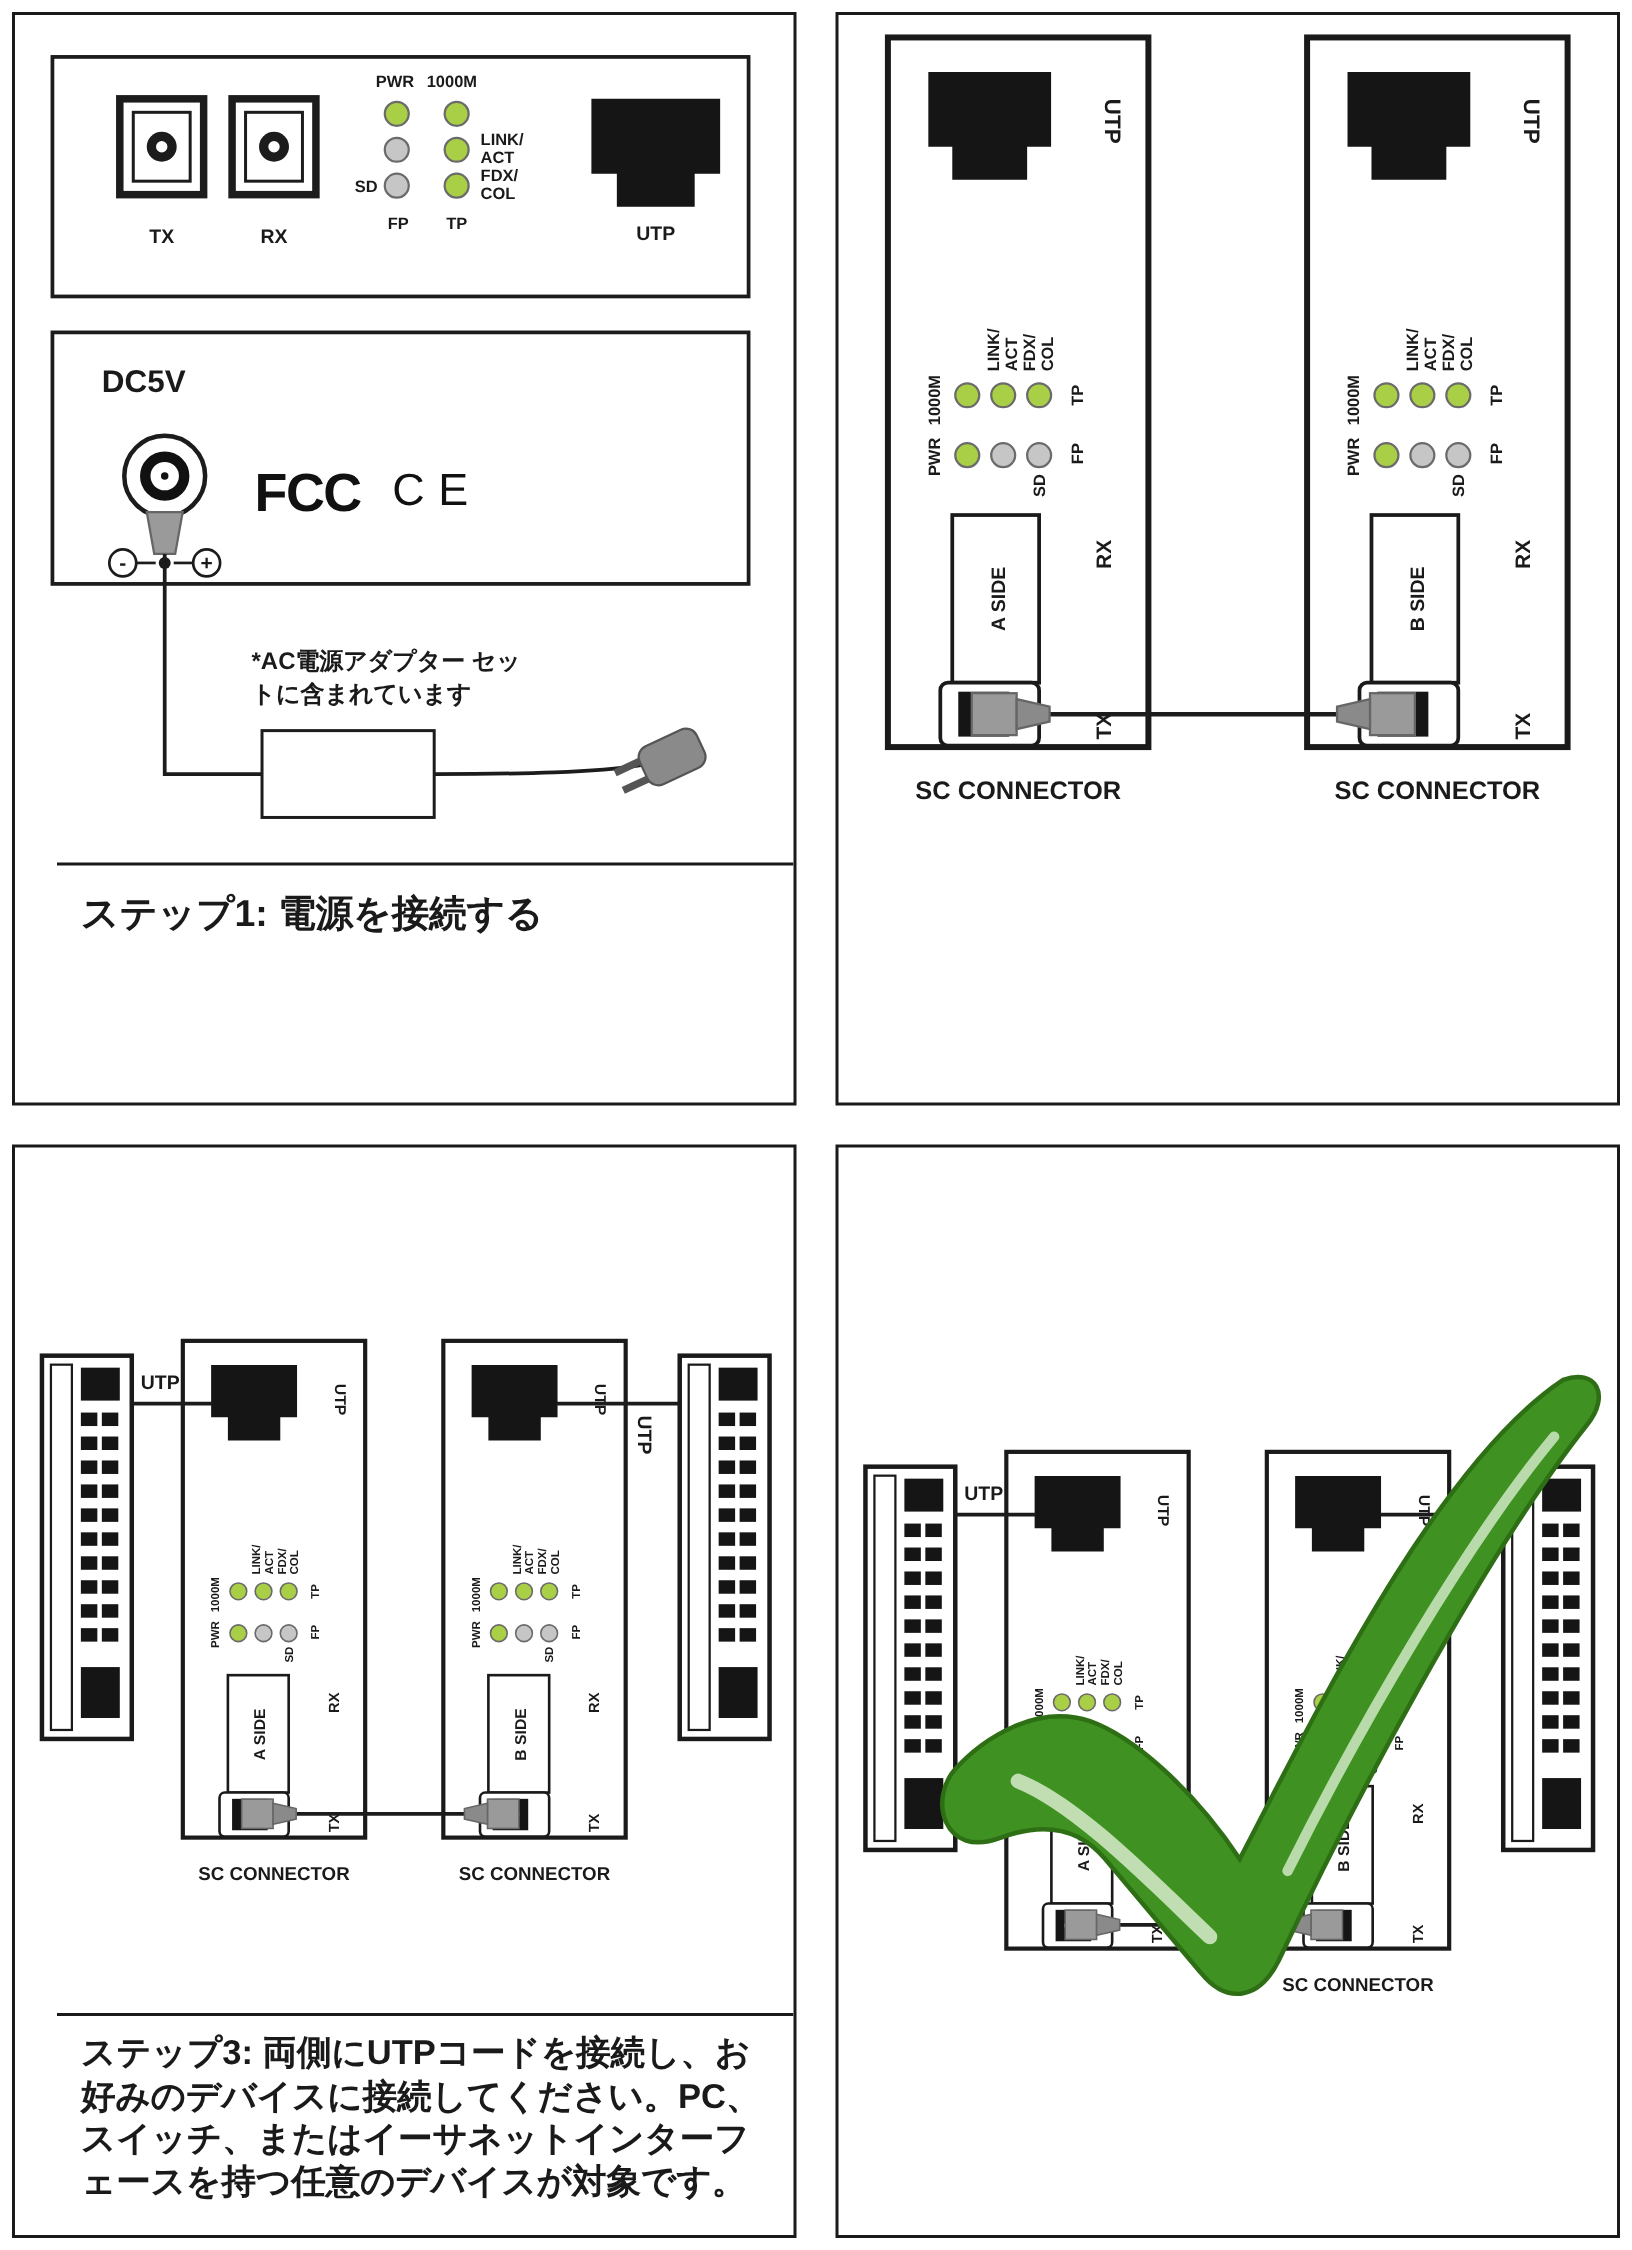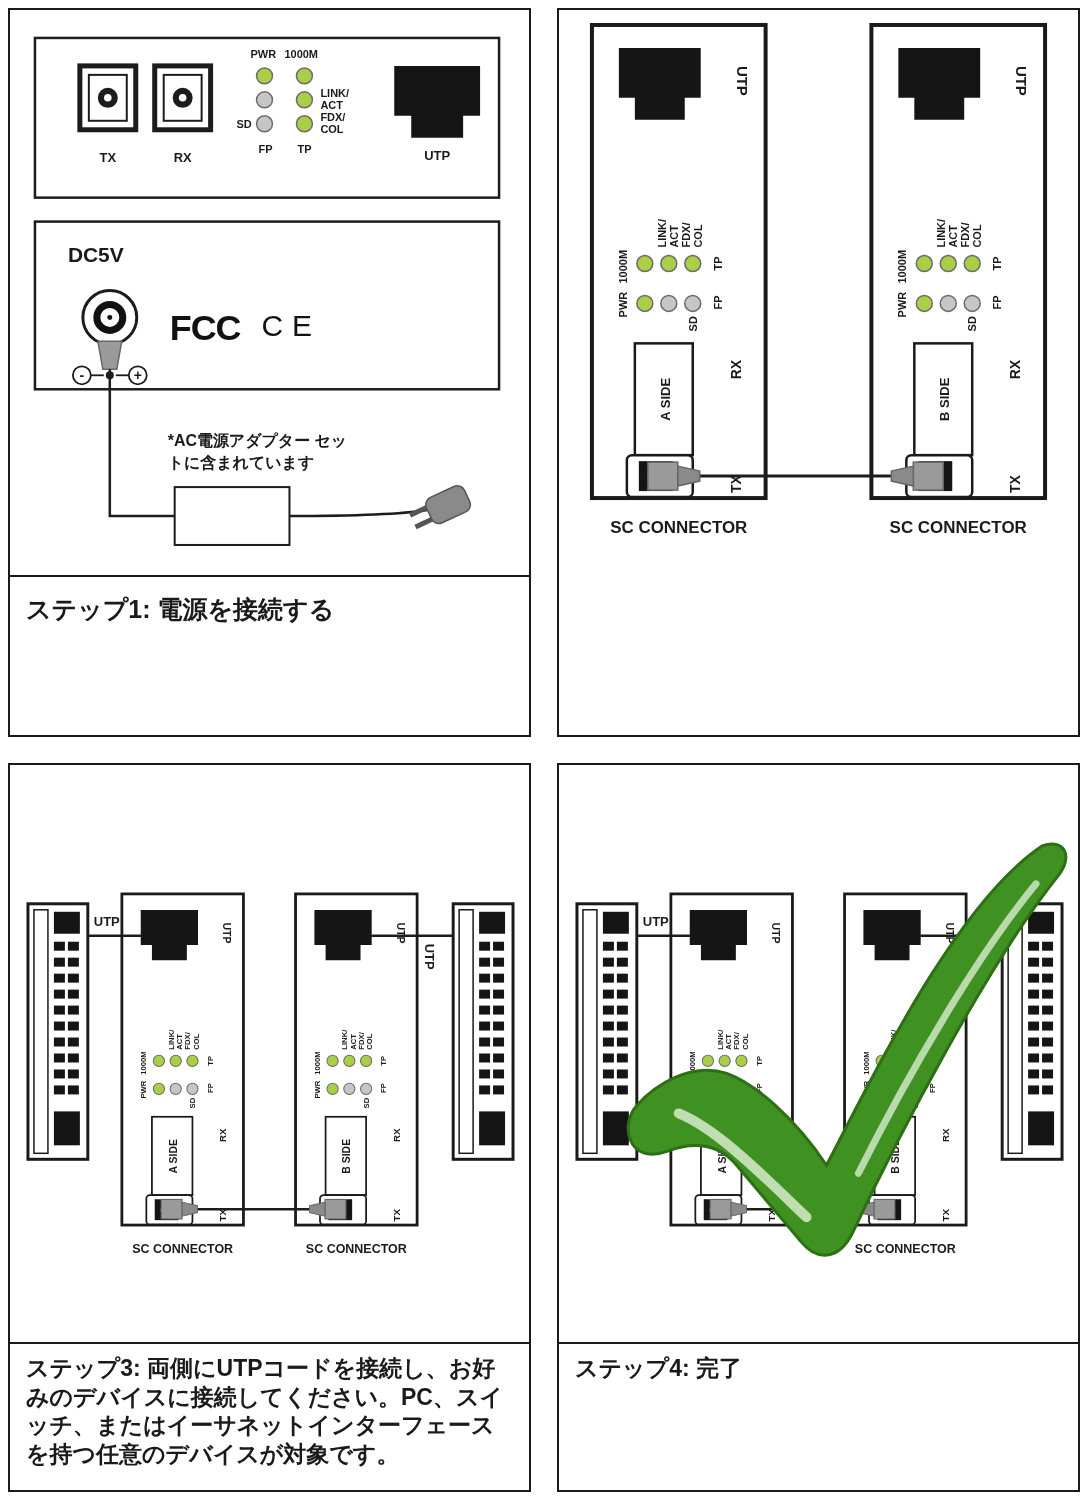--- a/index.html
+++ b/index.html
@@ -2,21 +2,21 @@
 <html><head>
 <meta charset="utf-8">
 <style>
   html,body{margin:0;padding:0;background:#fff;}
   body{width:1088px;height:1500px;font-family:"Liberation Sans",sans-serif;color:#1a1a1a;}
   .page{display:grid;grid-template-columns:1fr 1fr;grid-template-rows:1fr 1fr;gap:26px;
         padding:8px;box-sizing:border-box;width:1088px;height:1500px;}
   .panel{border:2px solid #1a1a1a;background:#fff;display:flex;flex-direction:column;overflow:hidden;}
   .diagram{flex:1;position:relative;overflow:hidden;}
   .diag{display:block;width:100%;height:100%;}
-  .caption{border-top:2px solid #1a1a1a;box-sizing:border-box;font-weight:bold;}
+  .caption{border-top:2px solid #1a1a1a;box-sizing:border-box;font-weight:bold;margin-left:28px;}
   .top-cap{height:160px;padding:16px 16px 0;font-size:25px;line-height:1.34;}
   .bot-cap{height:148px;padding:10px 16px 12px;font-size:23px;line-height:1.24;}
   
   text{font-family:"Liberation Sans",sans-serif;}
   .st{font-weight:bold;fill:#1a1a1a;}
   .s10{font-size:10.5px;} .s11{font-size:11px;} .s12{font-size:12.5px;} .s13{font-size:13px;}
   .s14{font-size:14px;} .s15{font-size:15px;} .s16{font-size:16px;} .s17{font-size:17px;}
   .s21{font-size:21px;}
   .mid{text-anchor:middle;}
   .fcc{font-size:36px;font-weight:900;letter-spacing:-1px;fill:#111;}
@@ -234,16 +234,15 @@
         <text x="347" y="480" class="st s12 mid">SC CONNECTOR</text>
         <g>
           <path d="M78,332 C60,352 70,392 108,378 C132,369 158,368 178,392 L242,468
                    C258,488 280,488 294,460 C340,362 430,190 500,102 C516,82 506,64 484,72
                    C400,128 320,292 268,392 C236,344 196,310 168,300 C132,288 96,312 78,332 Z" stroke="#2e6f15" stroke-width="3" fill="#3f9222"></path>
           <path d="M120,340 C160,356 210,408 248,444" stroke-width="10" fill="none" stroke-linecap="round" opacity="0.9" stroke="#cfe6c2"></path>
           <path d="M300,400 C350,300 420,180 478,110" stroke-width="7" fill="none" stroke-linecap="round" opacity="0.85" stroke="#cfe6c2"></path>
         </g>
       </svg>
     </div>
-    <div class="caption bot-cap">ステップ4: 完了</div>
   </div>
 
 </div>
 
 </body></html>

